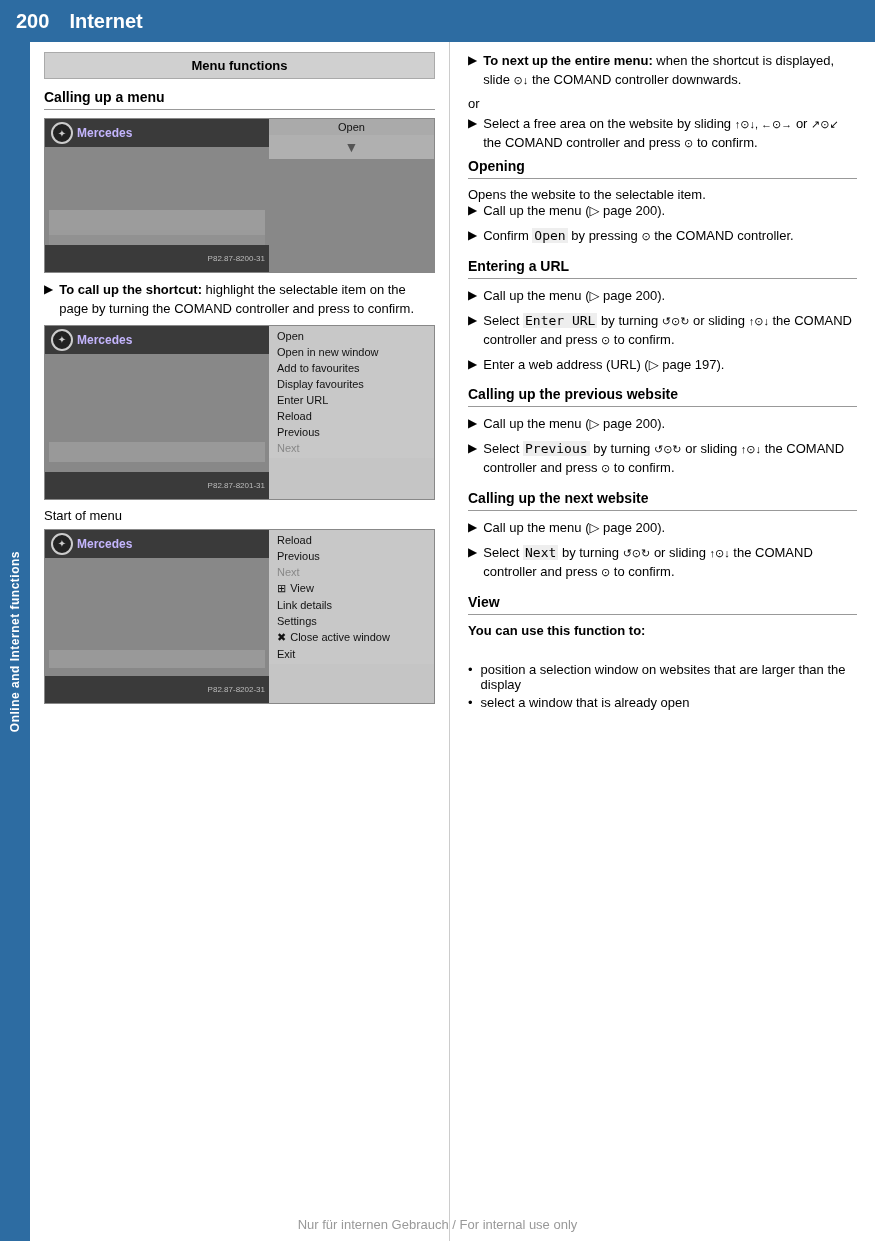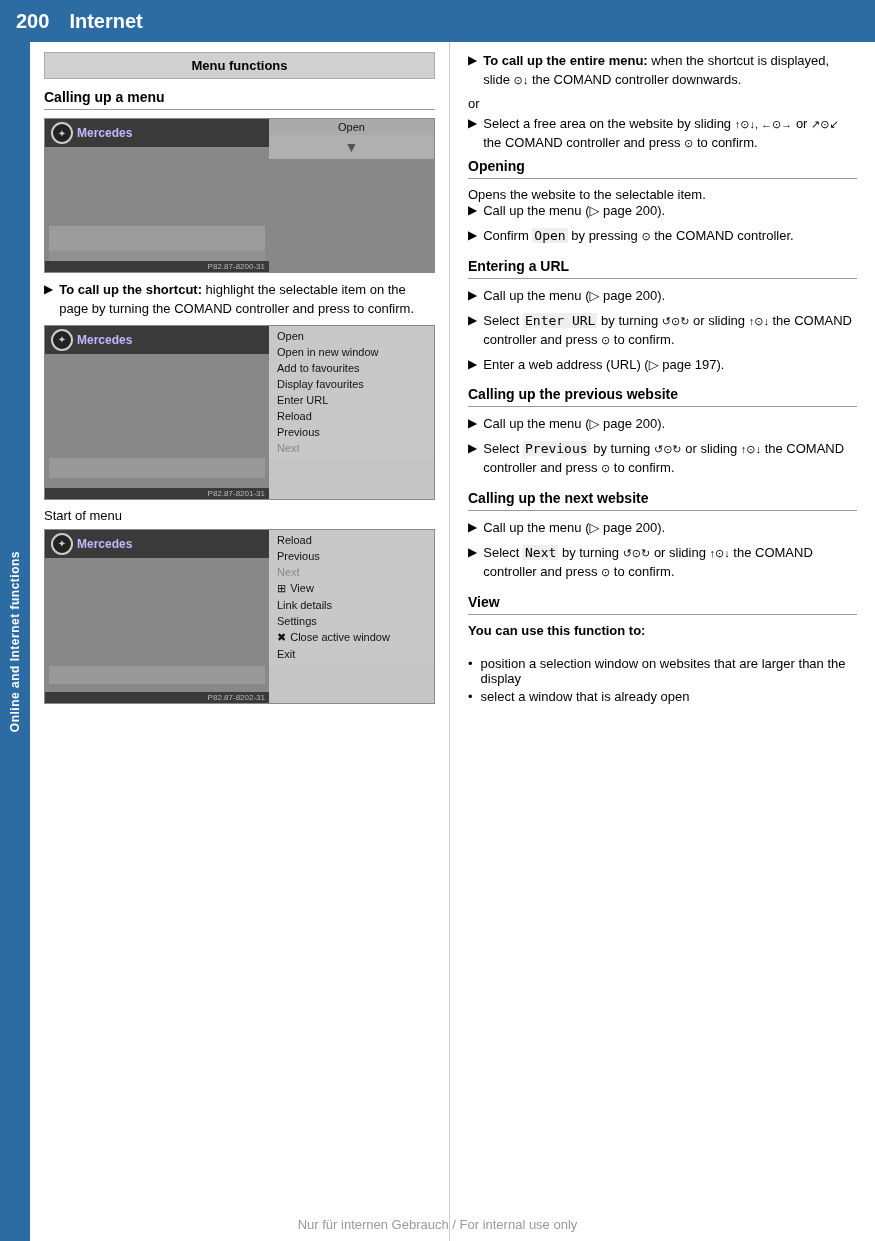--- a/index.html
+++ b/index.html
@@ -259,21 +259,21 @@
       color: #111;
       font-size: 11px;
       padding: 2px 8px;
       text-align: center;
     }
 
     .ss-footer {
       background: #3a3a3a;
       color: #bbb;
       font-size: 8px;
-      padding: 1px 4px;
+      padding: 9px 4px;
       text-align: right;
     }
   </style>
 </head>
 <body>
 
 <div class="header">
   <span class="header-number">200</span>
   <span>Internet</span>
 </div>
@@ -378,21 +378,21 @@
       </div>
     </div>
 
   </div>
 
   <div class="right-col">
 
     <div class="bullet-content">
       <span class="bullet-arrow">▶</span>
       <span class="bullet-text">
-        <b>To call up the entire menu:</b> when the shortcut is displayed, slide <span class="ctrl-sym">⊙↓</span> the COMAND controller downwards.
+        <b>To next up the entire menu:</b> when the shortcut is displayed, slide <span class="ctrl-sym">⊙↓</span> the COMAND controller downwards.
       </span>
     </div>
 
     <div class="or-text">or</div>
 
     <div class="bullet-content">
       <span class="bullet-arrow">▶</span>
       <span class="bullet-text">
         Select a free area on the website by sliding <span class="ctrl-sym">↑⊙↓, ←⊙→</span> or <span class="ctrl-sym">↗⊙↙</span> the COMAND controller and press <span class="ctrl-sym">⊙</span> to confirm.
       </span>
@@ -451,21 +451,21 @@
       </div>
       <div class="bullet-content">
         <span class="bullet-arrow">▶</span>
         <span class="bullet-text">Select <span class="mono">Next</span> by turning <span class="ctrl-sym">↺⊙↻</span> or sliding <span class="ctrl-sym">↑⊙↓</span> the COMAND controller and press <span class="ctrl-sym">⊙</span> to confirm.</span>
       </div>
     </div>
 
     <div class="right-section">
       <div class="section-heading">View</div>
       <hr class="section-divider">
-      <p style="font-size:13px; font-weight:bold; margin-bottom:18px;">You can use this function to:</p>
+      <p style="font-size:13px; font-weight:bold; margin-bottom:24px;">You can use this function to:</p>
       <div class="bullet-list-item">
         <span class="bullet-dot">•</span>
         <span>position a selection window on websites that are larger than the display</span>
       </div>
       <div class="bullet-list-item">
         <span class="bullet-dot">•</span>
         <span>select a window that is already open</span>
       </div>
     </div>
 

